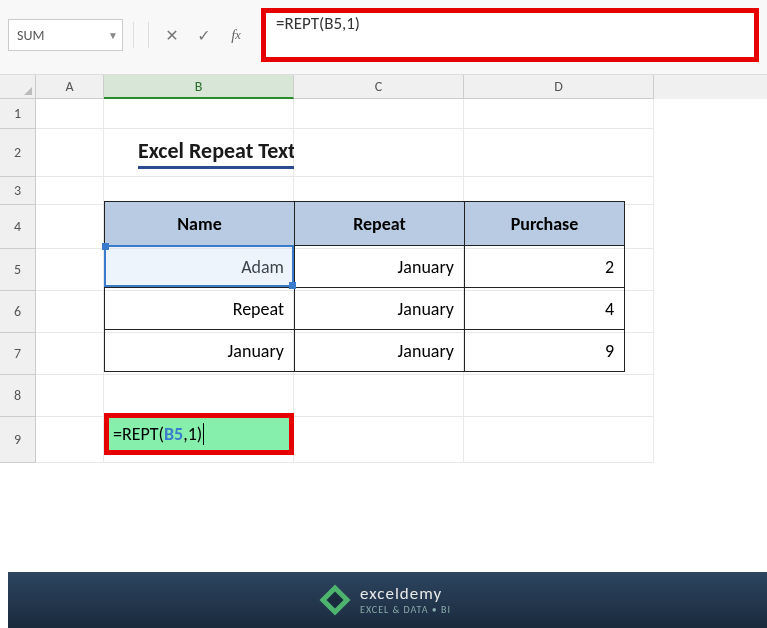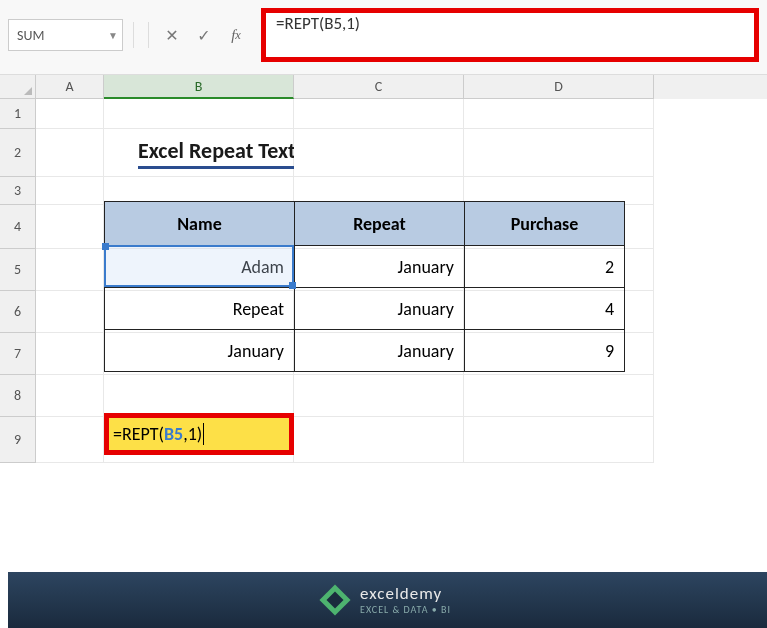--- a/index.html
+++ b/index.html
@@ -190,21 +190,21 @@
     }
     .ref-cell::before { top: -4px; left: -4px; }
     .ref-cell::after { bottom: -4px; right: -4px; }
     .edit-cell {
       position: absolute;
       left: 104px;
       top: 338px;
       width: 190px;
       height: 42px;
       border: 5px solid #e60000;
-      background: #fde047;
+      background: #86efac;
       display: flex;
       align-items: center;
       padding: 0 4px;
       font-size: 18px;
     }
     .edit-cell .ref { color: #3a7bcc; font-weight: bold; }
     .cursor {
       display: inline-block;
       width: 1px;
       height: 22px;

